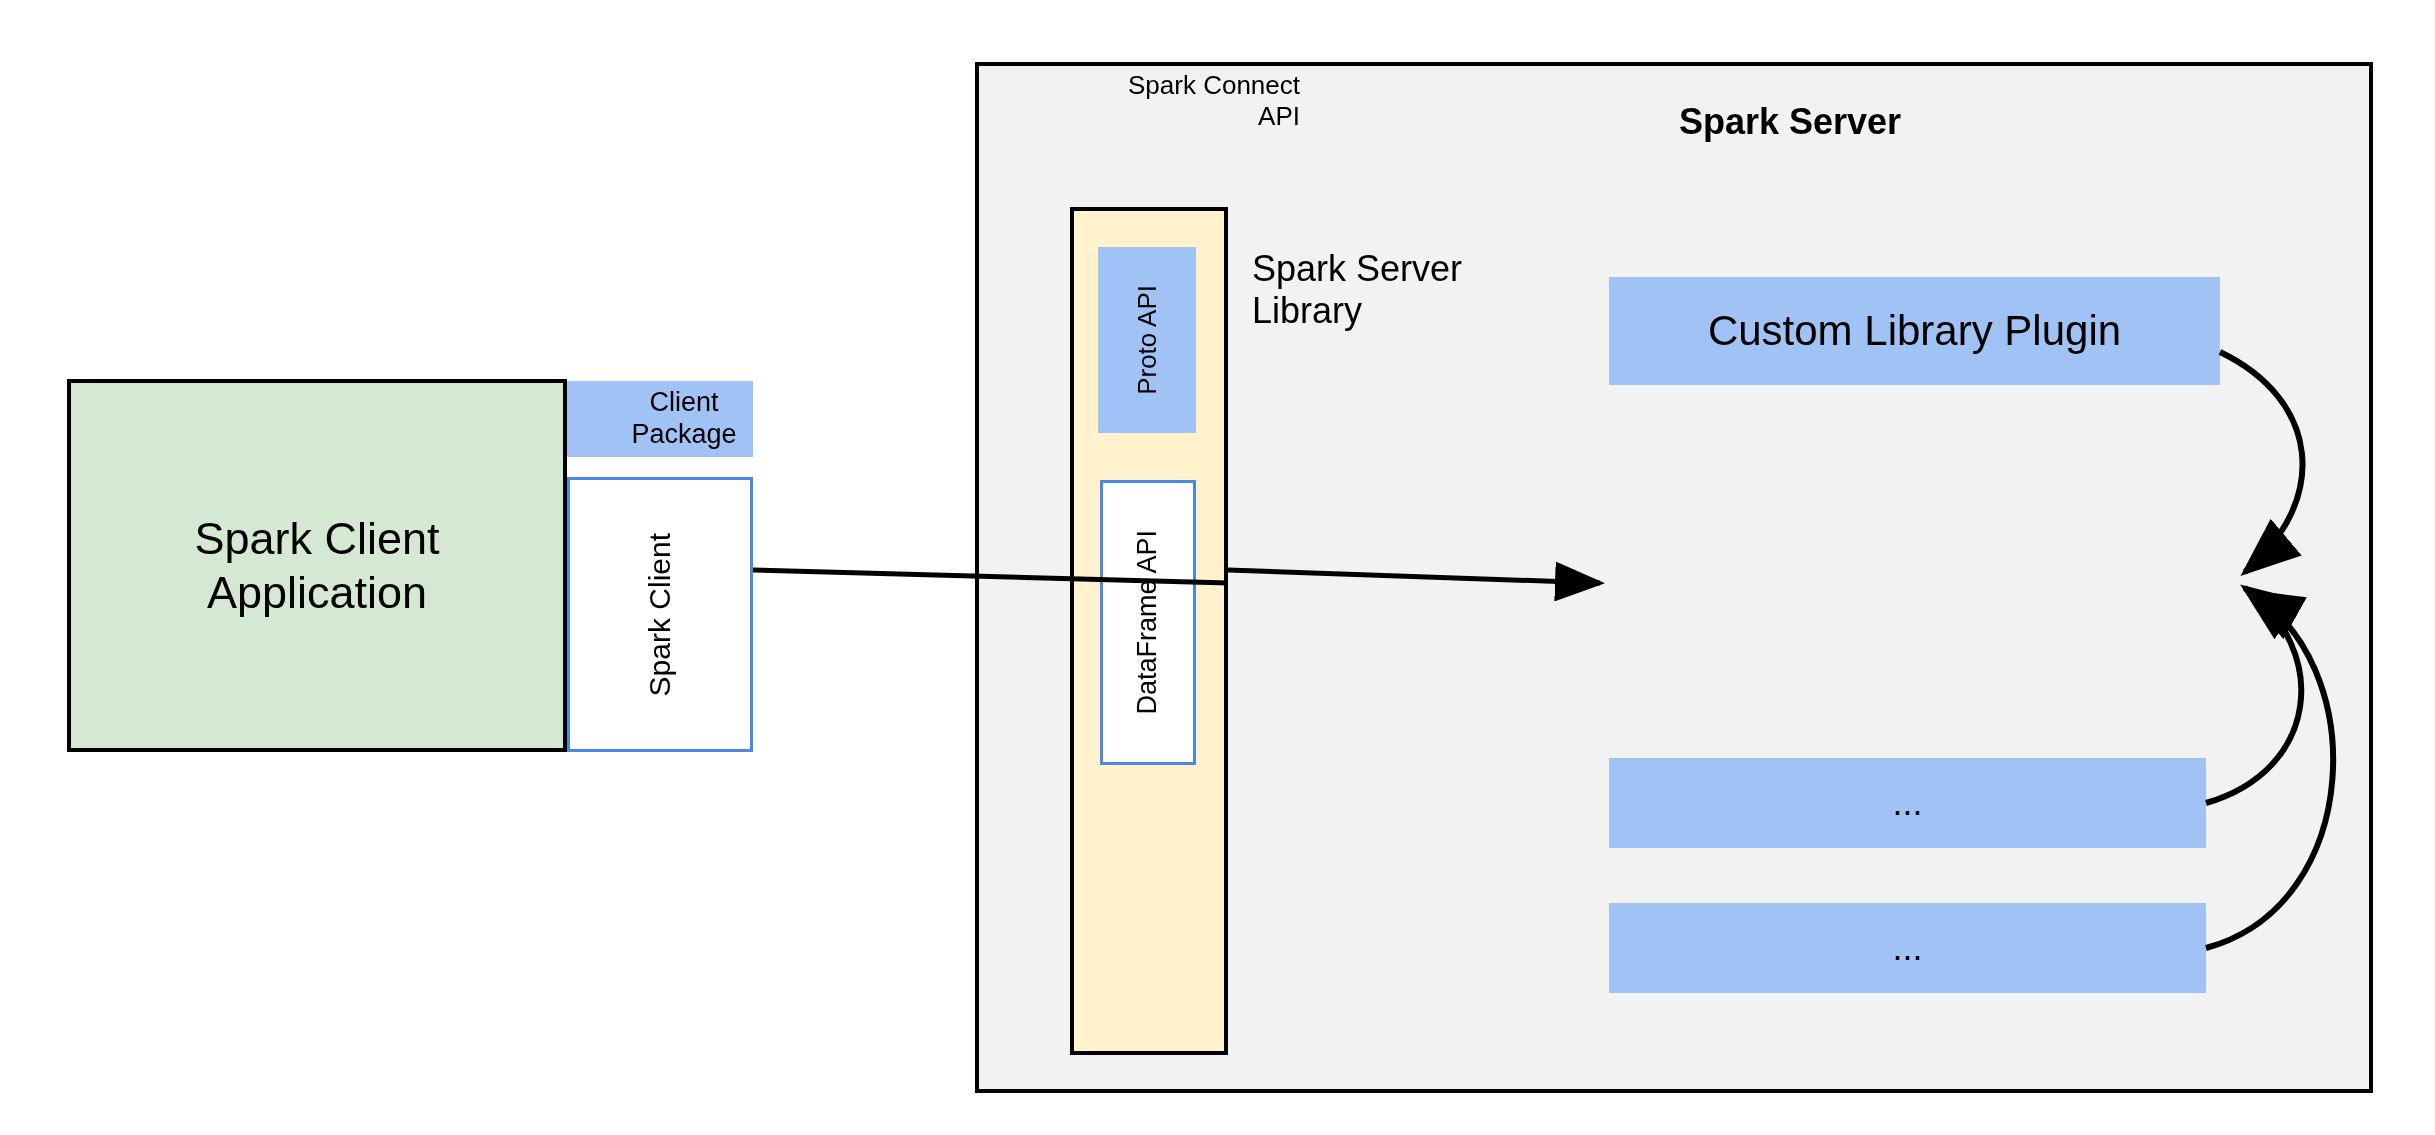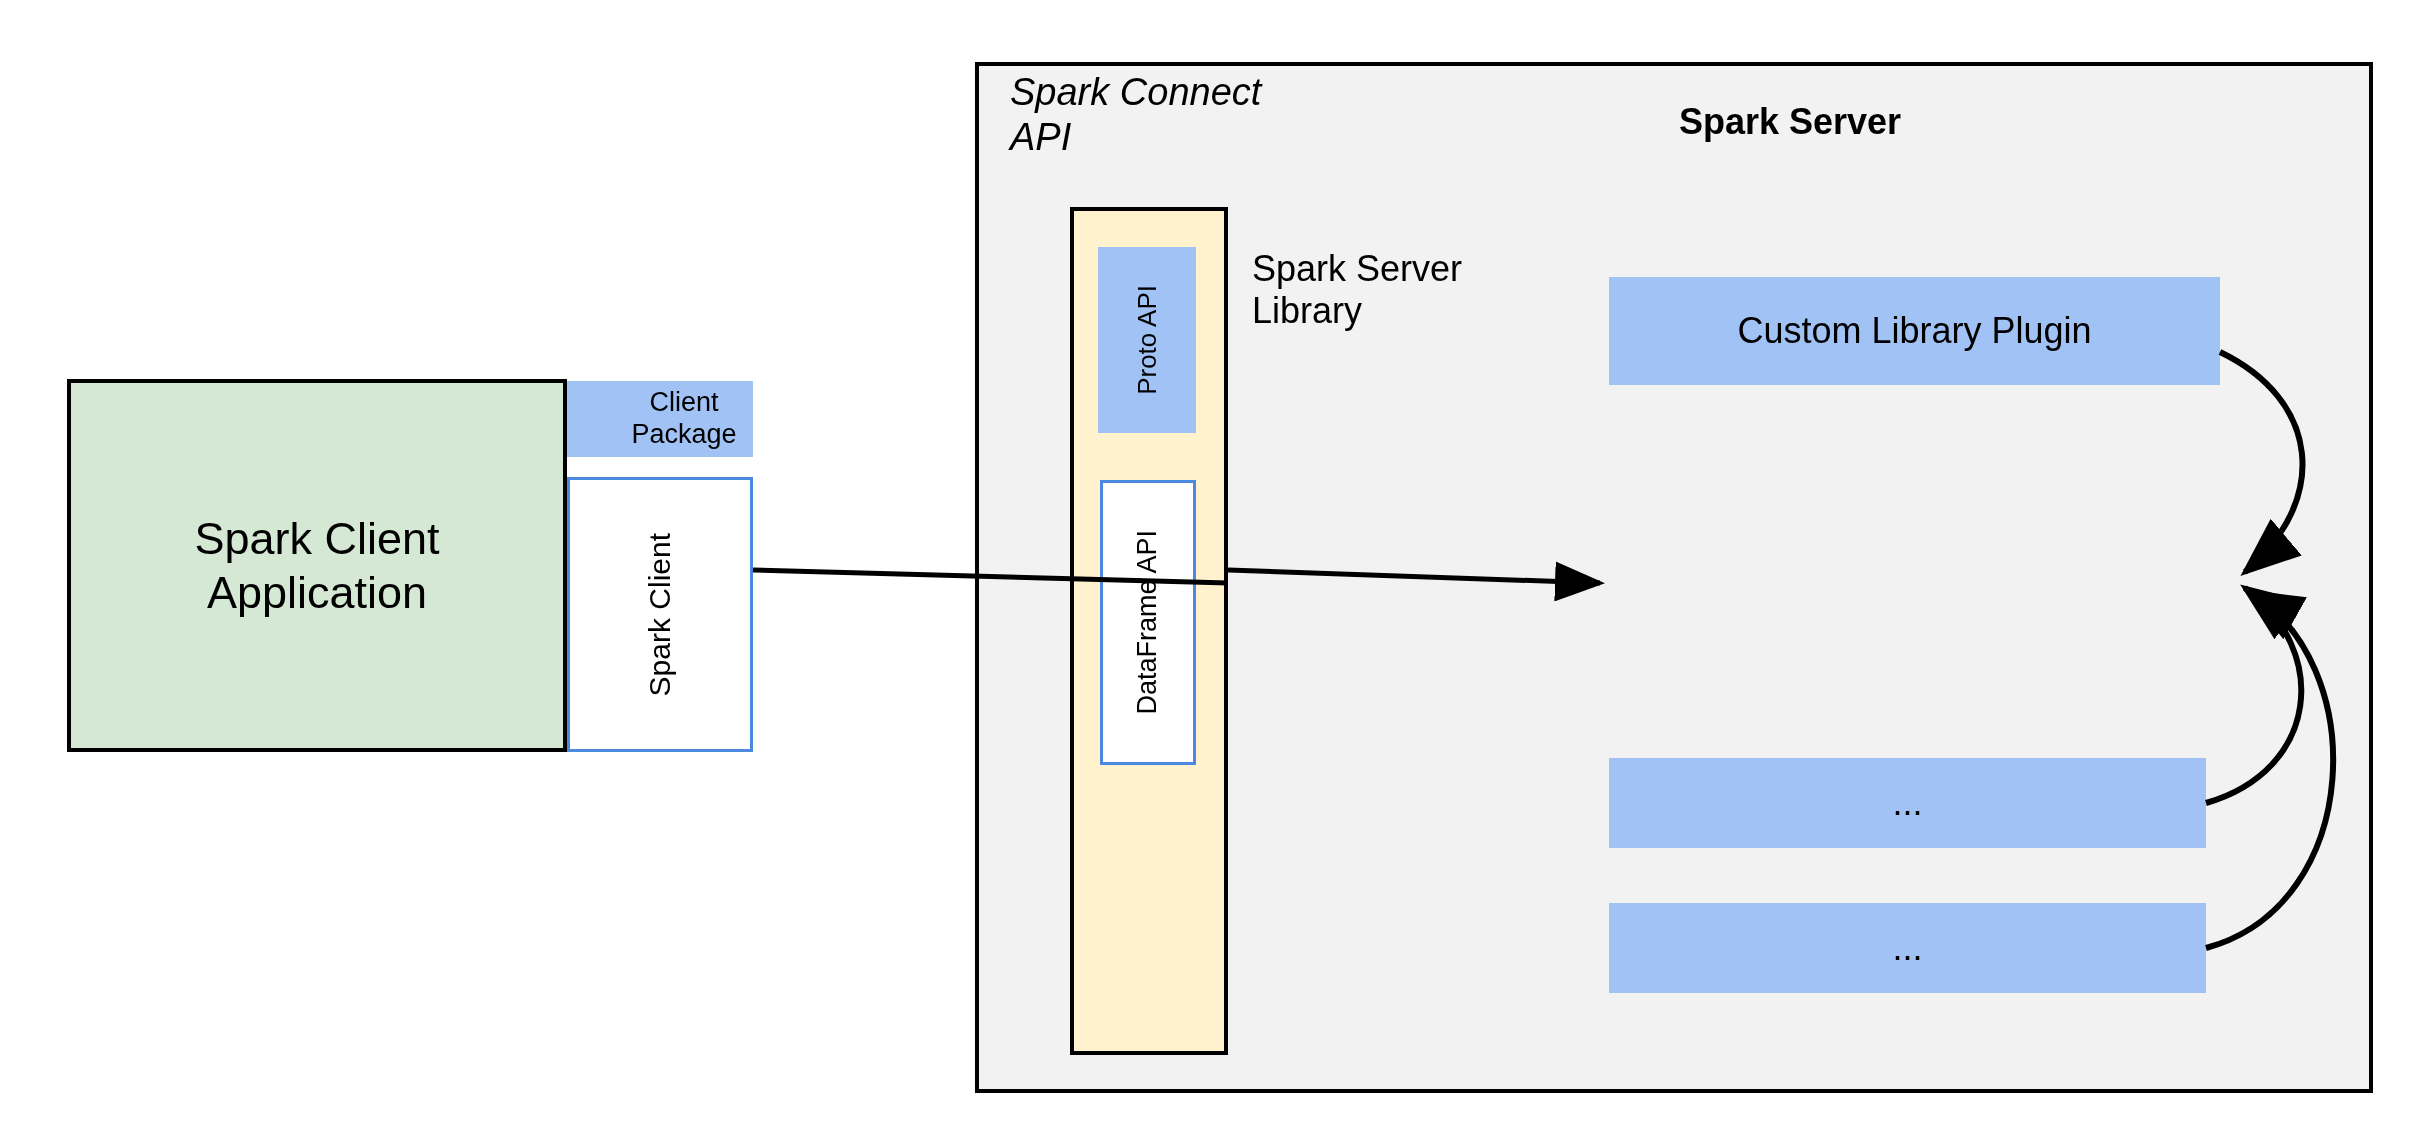--- a/index.html
+++ b/index.html
@@ -73,25 +73,24 @@
     background: #F2F2F2;
     border: 4px solid #000000;
     display: block;
   }
 
   #spark-connect-api-label {
     left: 1010px;
     top: 70px;
     width: 290px;
     height: 80px;
-    font-size: 38px;
-    display: block;
-    text-align: left;
+    font-size: 26px;
+    display: block;
+    text-align: right;
     white-space: pre-line;
-    font-style: italic;
   }
   #spark-server-title {
     left: 1630px;
     top: 100px;
     width: 320px;
     height: 44px;
     font-size: 36px;
     font-weight: bold;
   }
   #spark-server-library-label {
@@ -135,21 +134,21 @@
   }
 
   
   #custom-library-plugin {
     left: 1609px;
     top: 277px;
     width: 611px;
     height: 108px;
     background: #A0C2F5;
     border: none;
-    font-size: 36px;
+    font-size: 42px;
   }
   #spark-core {
     left: 1609px;
     top: 483px;
     width: 611px;
     height: 200px;
     background: #ffffff;
     border: 3px solid #4D88E0;
     font-size: 42px;
   }

